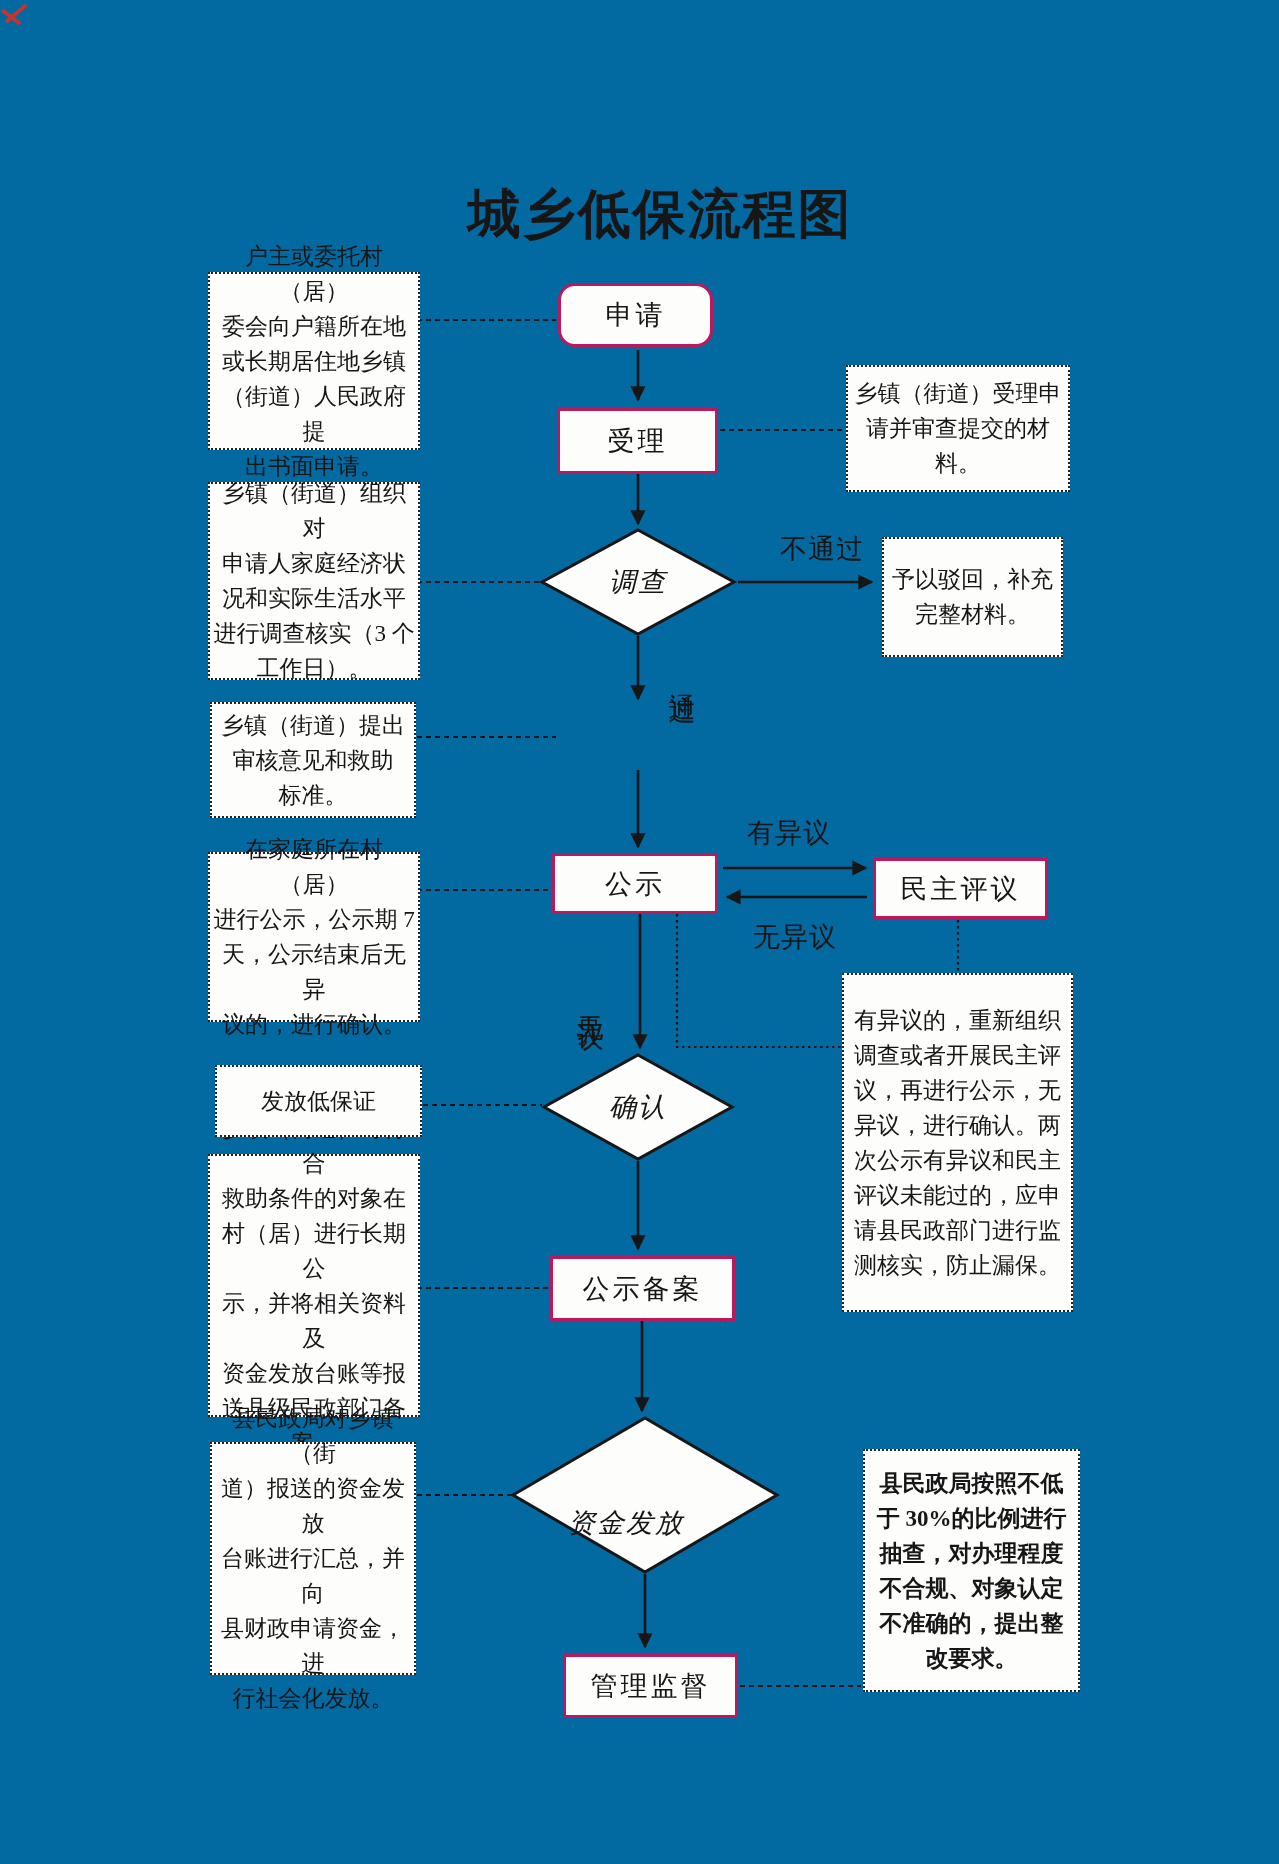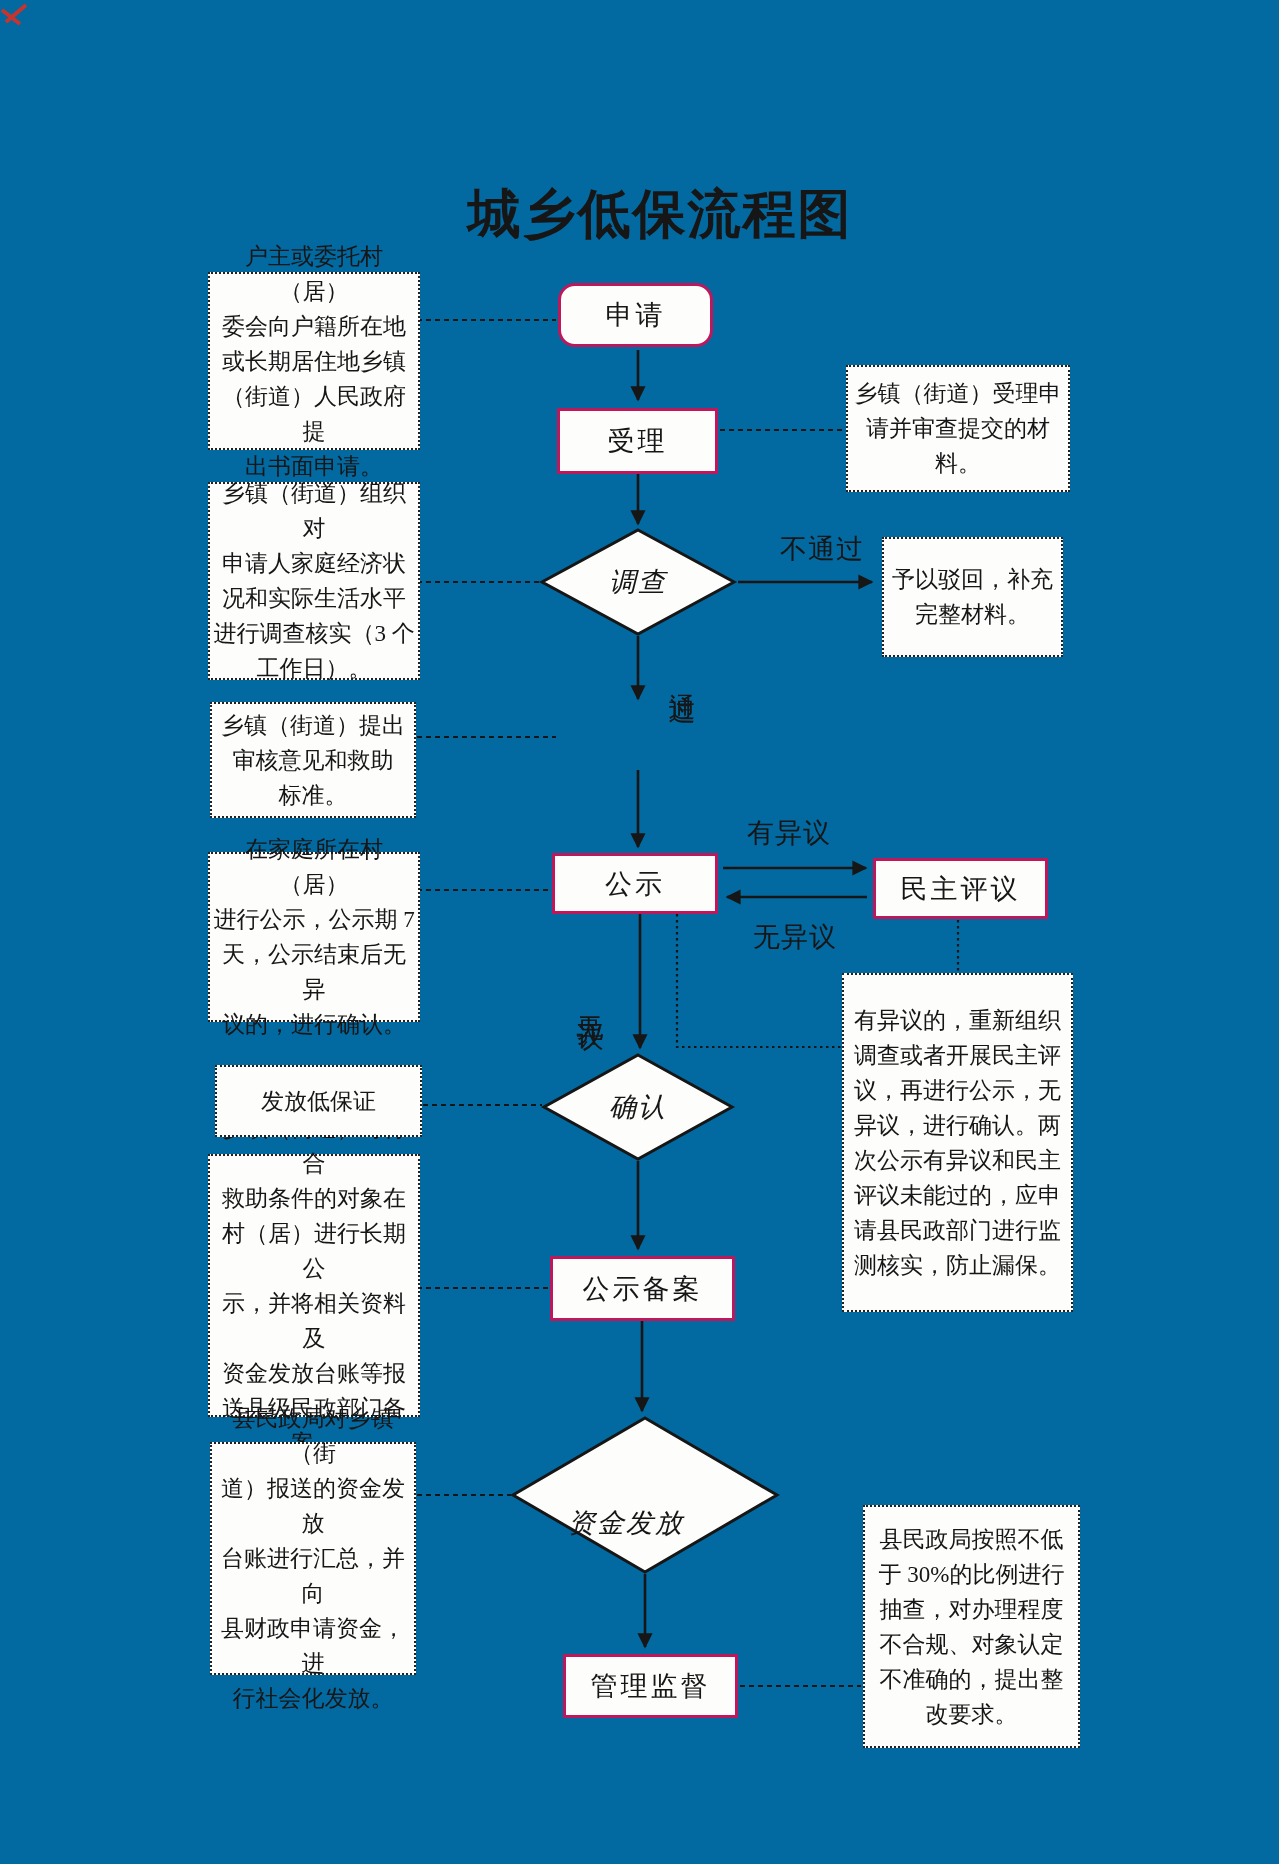--- a/index.html
+++ b/index.html
@@ -142,20 +142,20 @@
   <div class="note" style="left:882px;top:537px;width:181px;height:120px;">予以驳回，补充
 完整材料。</div>
   <div class="note" style="left:842px;top:973px;width:231px;height:339px;">有异议的，重新组织
 调查或者开展民主评
 议，再进行公示，无
 异议，进行确认。两
 次公示有异议和民主
 评议未能过的，应申
 请县民政部门进行监
 测核实，防止漏保。</div>
-  <div class="note" style="left:863px;top:1505px;width:217px;height:243px;">县民政局按照不低
+  <div class="note" style="left:863px;top:1449px;width:217px;height:243px;font-weight:bold;">县民政局按照不低
 于 30%的比例进行
 抽查，对办理程度
 不合规、对象认定
 不准确的，提出整
 改要求。</div>
 
 </div>
 
 </body></html>

